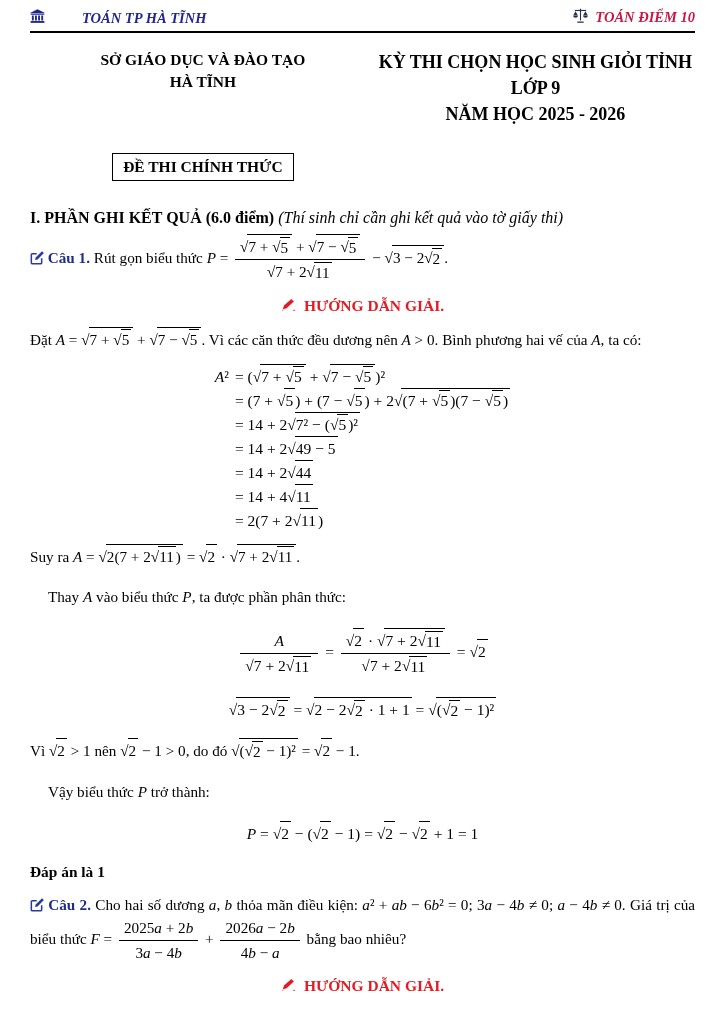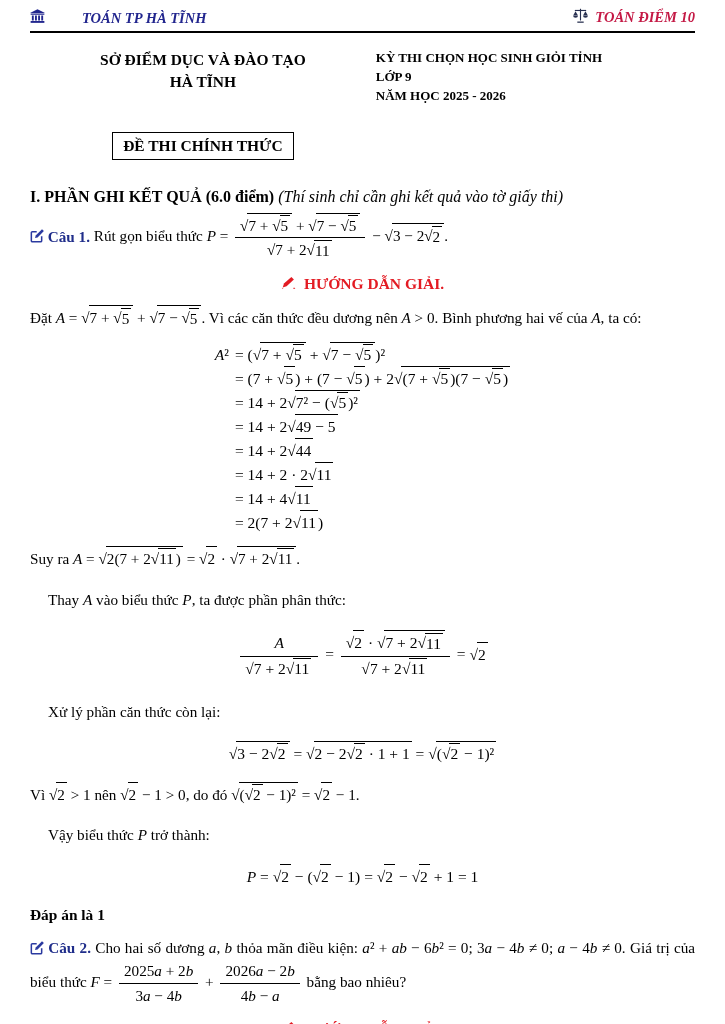--- a/index.html
+++ b/index.html
@@ -15,21 +15,21 @@
   .hdr{display:flex;justify-content:space-between;align-items:flex-end;border-bottom:2px solid #000;padding-bottom:4px;}
   .hdr-side{display:flex;align-items:center;gap:6px;font-weight:bold;font-style:italic;font-size:14.5px;}
   .hdr-left{color:var(--navy);gap:37px;}
   .hdr-left svg{color:var(--navy);}
   .hdr-right{color:var(--crimson);font-style:italic;}
   .hdr-right svg{color:var(--scale);}
 
   
   .mast{display:flex;margin-top:16px;}
   .m-left{width:52%;text-align:center;font-weight:bold;font-size:15.5px;line-height:1.45;}
-  .m-right{width:48%;text-align:left;font-weight:bold;font-size:13px;line-height:1.45;}
+  .m-right{width:48%;text-align:center;font-weight:bold;font-size:18px;line-height:1.45;}
   .mast2{display:flex;margin-top:26px;align-items:center;}
   .m2-left{width:52%;text-align:center;}
   .m2-right{width:48%;text-align:center;font-size:15.2px;line-height:1.5;}
   .offbox{display:inline-block;border:1.5px solid #000;padding:4px 10px;font-weight:bold;font-size:15.5px;}
 
   
   .sect{margin-top:28px;font-size:16px;}
   .sect b{font-weight:bold;}
   .sect i{font-weight:normal;}
 
@@ -86,21 +86,21 @@
             <path d="M19 4.6l-3.4 6h6.8Z"></path>
             <path d="M1.6 10.9a3.4 2.6 0 0 0 6.8 0Z"></path>
             <path d="M15.6 10.9a3.4 2.6 0 0 0 6.8 0Z"></path>
           </svg></span>
       <span>TOÁN ĐIỂM 10</span>
     </div>
   </div>
 
   <div class="mast">
     <div class="m-left">
-      <div>SỞ ĐIỂM DỤC VÀ ĐÀO TẠO</div>
+      <div>SỞ GIÁO DỤC VÀ ĐÀO TẠO</div>
       <div>HÀ TĨNH</div>
     </div>
     <div class="m-right">
       <div>KỲ THI CHỌN HỌC SINH GIỎI TỈNH</div>
       <div>LỚP 9</div>
       <div>NĂM HỌC 2025 - 2026</div>
     </div>
   </div>
 
   <div class="mast2">
@@ -149,39 +149,34 @@
     <tr>
           <td class="l"></td>
           <td class="r">= 14 + 2<span class="sq"><span class="sqs">√</span><span class="sqb">49 − 5</span></span></td>
         </tr>
     <tr>
           <td class="l"></td>
           <td class="r">= 14 + 2<span class="sq"><span class="sqs">√</span><span class="sqb">44</span></span></td>
         </tr>
     <tr>
           <td class="l"></td>
-          <td class="r">= 14 + 2 · 2<span class="sq"><span class="sqs">√</span><span class="sqb">11</span></span></td>
-        </tr>
-    <tr>
-          <td class="l"></td>
           <td class="r">= 14 + 4<span class="sq"><span class="sqs">√</span><span class="sqb">11</span></span></td>
         </tr>
     <tr>
           <td class="l"></td>
           <td class="r">= 2(7 + 2<span class="sq"><span class="sqs">√</span><span class="sqb">11</span></span>)</td>
         </tr>
   </tbody>
     </table>
 
   <p class="t">Suy ra <i>A</i> = <span class="sq"><span class="sqs">√</span><span class="sqb">2(7 + 2<span class="sq"><span class="sqs">√</span><span class="sqb">11</span></span>)</span></span> = <span class="sq"><span class="sqs">√</span><span class="sqb">2</span></span> · <span class="sq"><span class="sqs">√</span><span class="sqb">7 + 2<span class="sq"><span class="sqs">√</span><span class="sqb">11</span></span></span></span>.</p>
   <p class="t ind">Thay <i>A</i> vào biểu thức <i>P</i>, ta được phần phân thức:</p>
 
   <div class="disp"><span class="fr"><span class="fn"><i>A</i></span><span class="fd"><span class="sq"><span class="sqs">√</span><span class="sqb">7 + 2<span class="sq"><span class="sqs">√</span><span class="sqb">11</span></span></span></span></span></span> = <span class="fr"><span class="fn"><span class="sq"><span class="sqs">√</span><span class="sqb">2</span></span> · <span class="sq"><span class="sqs">√</span><span class="sqb">7 + 2<span class="sq"><span class="sqs">√</span><span class="sqb">11</span></span></span></span></span><span class="fd"><span class="sq"><span class="sqs">√</span><span class="sqb">7 + 2<span class="sq"><span class="sqs">√</span><span class="sqb">11</span></span></span></span></span></span> = <span class="sq"><span class="sqs">√</span><span class="sqb">2</span></span></div>
 
-  <p class="t ind">Xử lý phần căn thức còn lại:</p>
 
   <div class="disp"><span class="sq"><span class="sqs">√</span><span class="sqb">3 − 2<span class="sq"><span class="sqs">√</span><span class="sqb">2</span></span></span></span> = <span class="sq"><span class="sqs">√</span><span class="sqb">2 − 2<span class="sq"><span class="sqs">√</span><span class="sqb">2</span></span> · 1 + 1</span></span> = <span class="sq"><span class="sqs">√</span><span class="sqb">(<span class="sq"><span class="sqs">√</span><span class="sqb">2</span></span> − 1)²</span></span></div>
 
   <p class="t">Vì <span class="sq"><span class="sqs">√</span><span class="sqb">2</span></span> &gt; 1 nên <span class="sq"><span class="sqs">√</span><span class="sqb">2</span></span> − 1 &gt; 0, do đó <span class="sq"><span class="sqs">√</span><span class="sqb">(<span class="sq"><span class="sqs">√</span><span class="sqb">2</span></span> − 1)²</span></span> = <span class="sq"><span class="sqs">√</span><span class="sqb">2</span></span> − 1.</p>
   <p class="t ind">Vậy biểu thức <i>P</i> trở thành:</p>
 
   <div class="disp"><i>P</i> = <span class="sq"><span class="sqs">√</span><span class="sqb">2</span></span> − (<span class="sq"><span class="sqs">√</span><span class="sqb">2</span></span> − 1) = <span class="sq"><span class="sqs">√</span><span class="sqb">2</span></span> − <span class="sq"><span class="sqs">√</span><span class="sqb">2</span></span> + 1 = 1</div>
 
   <div class="answer">Đáp án là 1</div>
 

